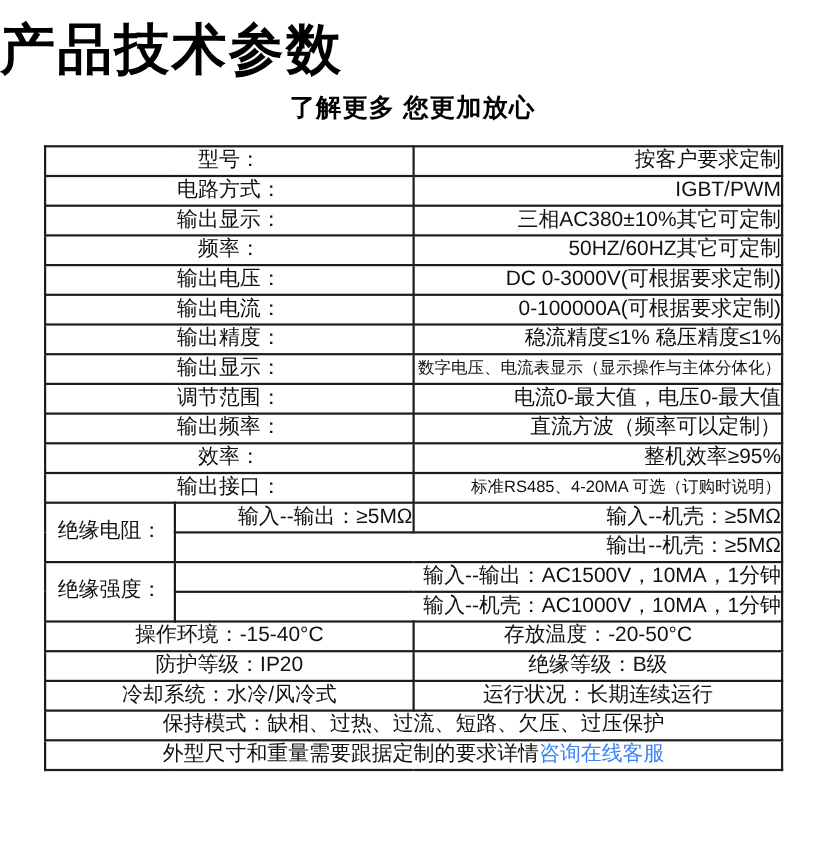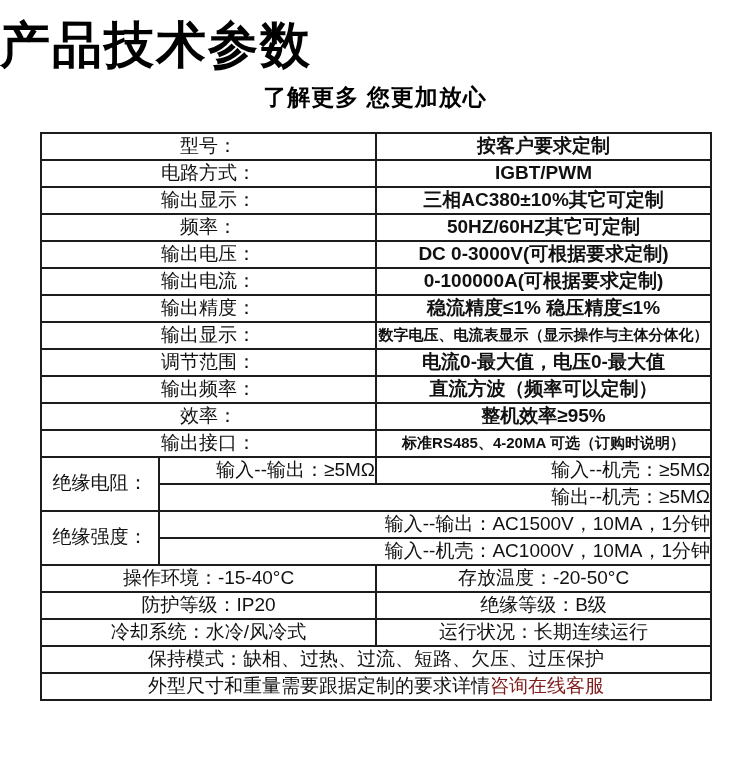--- a/index.html
+++ b/index.html
@@ -35,25 +35,25 @@
     height:25px;
     padding:0;
     font-size:19px;
     line-height:1.1;
     background:#ffffff;
     overflow:hidden;
     white-space:nowrap;
   }
   td.g{background:#d9d9d9;}
   td.lbl{text-align:center;}
-  td.val{text-align:center;padding-left:10px;font-weight:bold;}
+  td.val{text-align:right;padding-left:10px;}
   td.val.sm{font-size:15px;}
   td.sub{text-align:right;padding-left:10px;font-size:18px;}
   td.cen{text-align:center;}
-  .red{color:#7f1d1d;}
+  .red{color:#3b82f6;font-family:Liberation Mono, monospace;}
 </style>
 </head>
 <body>
 
 <div class="page-title">产品技术参数</div>
 <div class="page-subtitle">了解更多 您更加放心</div>
 
 <table class="spec">
   <colgroup>
     <col style="width:118px">

